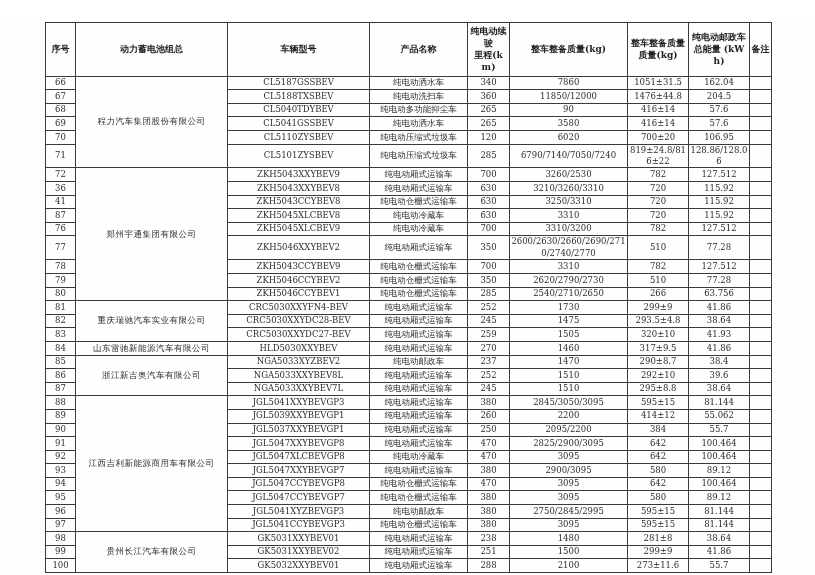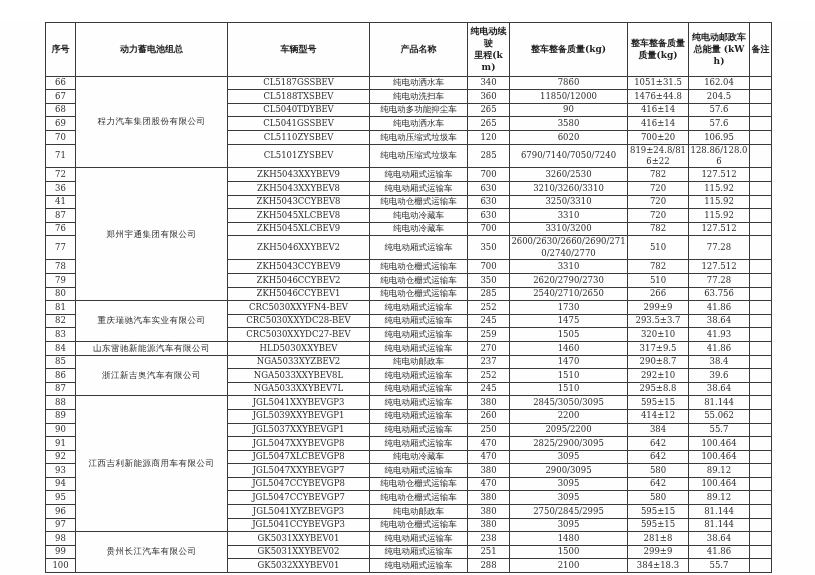--- a/index.html
+++ b/index.html
@@ -246,21 +246,21 @@
           <td>299±9</td>
           <td>41.86</td>
           <td></td>
         </tr>
         <tr>
           <td>82</td>
           <td>CRC5030XXYDC28-BEV</td>
           <td>纯电动厢式运输车</td>
           <td>245</td>
           <td>1475</td>
-          <td>293.5±3.7</td>
+          <td>293.5±4.8</td>
           <td>38.64</td>
           <td></td>
         </tr>
         <tr>
           <td>83</td>
           <td>CRC5030XXYDC27-BEV</td>
           <td>纯电动厢式运输车</td>
           <td>259</td>
           <td>1505</td>
           <td>320±10</td>
@@ -430,20 +430,20 @@
           <td>299±9</td>
           <td>41.86</td>
           <td></td>
         </tr>
         <tr>
           <td>100</td>
           <td>GK5032XXYBEV01</td>
           <td>纯电动厢式运输车</td>
           <td>288</td>
           <td>2100</td>
-          <td>384±18.3</td>
+          <td>273±11.6</td>
           <td>55.7</td>
           <td></td>
         </tr>
       </tbody>
   </table>
 
 </div>
 
 </body></html>

